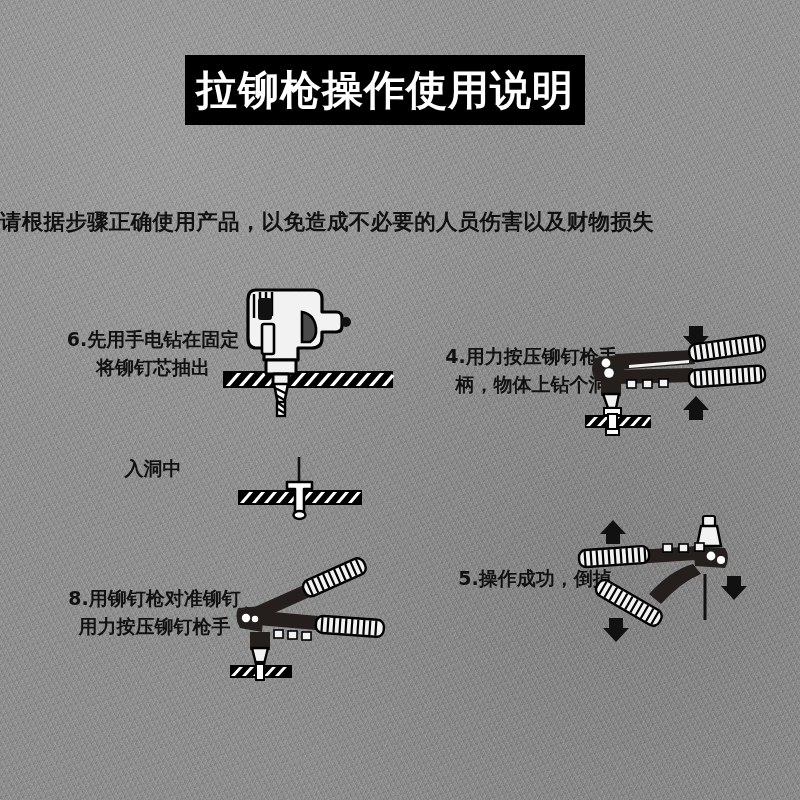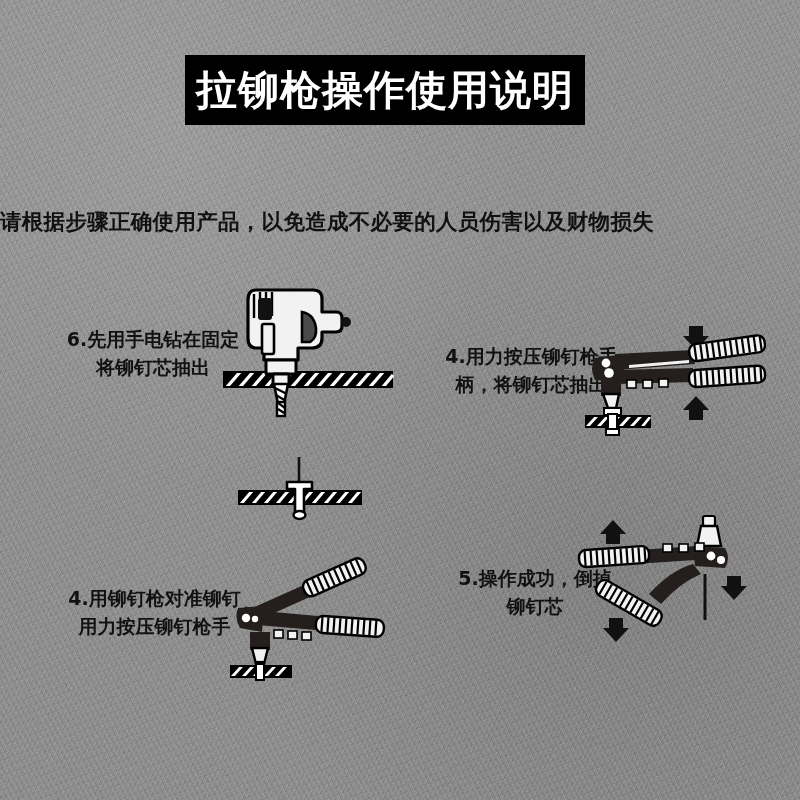--- a/index.html
+++ b/index.html
@@ -80,32 +80,32 @@
   <span class="txt">拉铆枪操作使用说明</span>
 </div>
 
 <div id="subtitle">请根据步骤正确使用产品，以免造成不必要的人员伤害以及财物损失</div>
 
 <div class="caption" id="cap-1">
   <span class="l1">6.先用手电钻在固定</span>
   <span class="l2">将铆钉芯抽出</span>
 </div>
 <div class="caption" id="cap-2">
+  <span class="l2">入洞中</span>
 </div>
 <div class="caption" id="cap-3">
-  <span class="l1">4.用铆钉枪对准铆钉</span>
+  <span class="l1">8.用铆钉枪对准铆钉</span>
   <span class="l2">用力按压铆钉枪手</span>
 </div>
 <div class="caption" id="cap-4">
   <span class="l1">4.用力按压铆钉枪手</span>
-  <span class="l2">柄，将铆钉芯抽出</span>
+  <span class="l2">柄，物体上钻个洞</span>
 </div>
 <div class="caption" id="cap-5">
   <span class="l1">5.操作成功，倒掉</span>
-  <span class="l2">铆钉芯</span>
 </div>
 
 <div class="fig" id="fig-1">
 <svg width="190" height="150" viewBox="0 0 190 150">
   <g>
     <rect x="5" y="104" width="170" height="15" fill="#000"></rect>
     <g clip-path="none">
       <g stroke="#fff" stroke-width="3.4">
         <line x1="9" y1="119" x2="22" y2="104"></line>
             <line x1="22" y1="119" x2="35" y2="104"></line>

